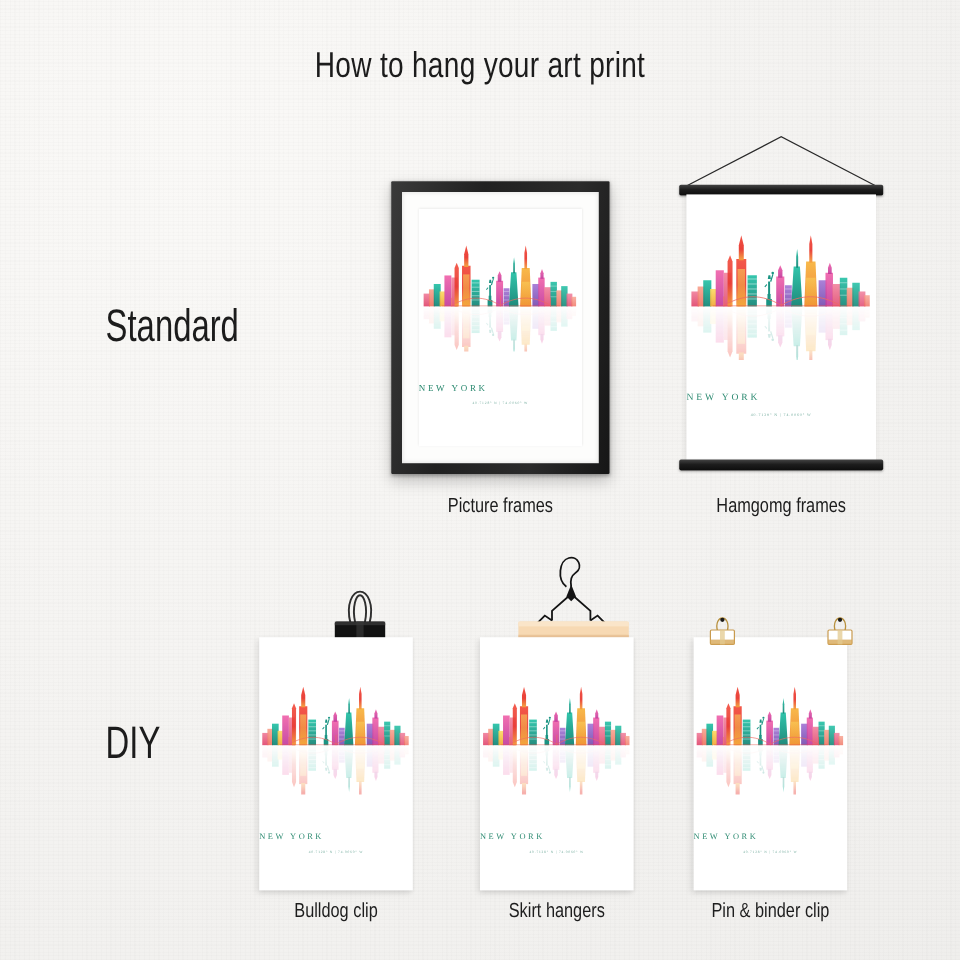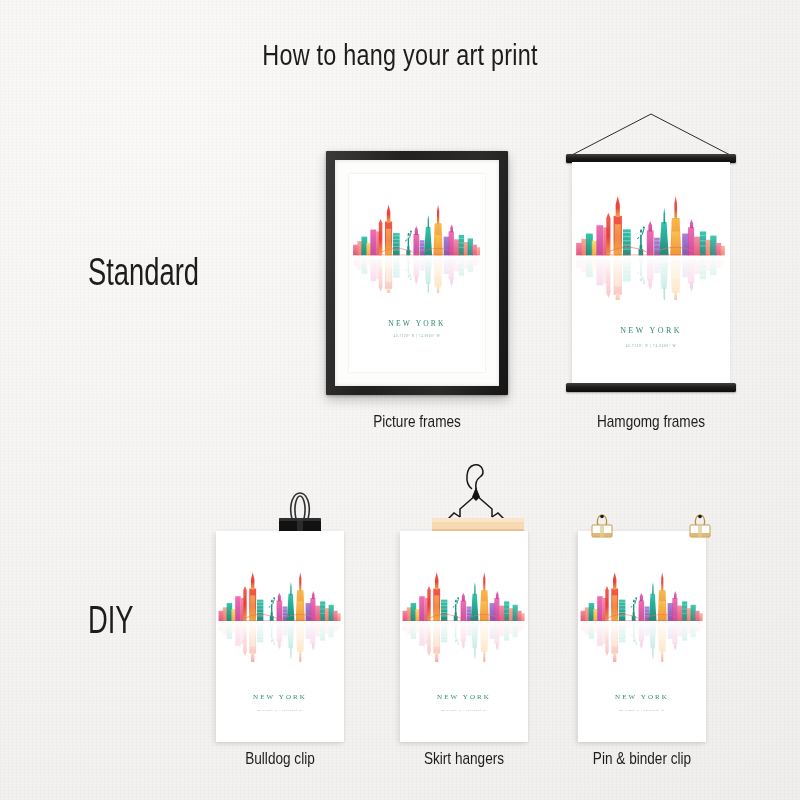--- a/index.html
+++ b/index.html
@@ -57,21 +57,20 @@
   .poster{
     position:absolute;
     background:#fff;
     box-shadow:-2px 2px 5px rgba(0,0,0,.10), 1px 1px 3px rgba(0,0,0,.06);
     overflow:hidden;
   }
   .art{position:absolute;left:0;right:0;}
   .art svg{display:block;width:100%;height:100%;}
   .poster-title{
     position:absolute;left:0;right:0;
-    text-align:center;
     font-family:"Liberation Serif", serif;
     color:#2e8b72;
     font-weight:400;
   }
   .poster-sub{
     position:absolute;left:0;right:0;
     text-align:center;
     font-family:"Liberation Serif", serif;
     color:#6fa99a;
     white-space:nowrap;

